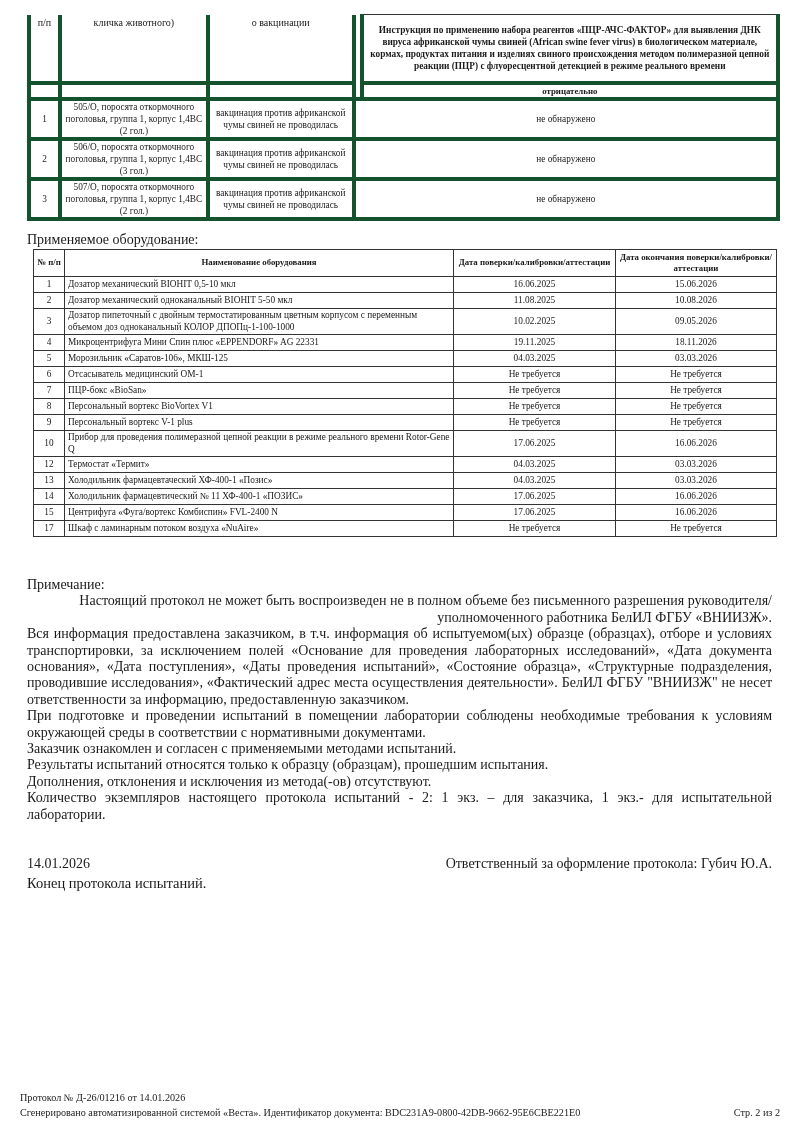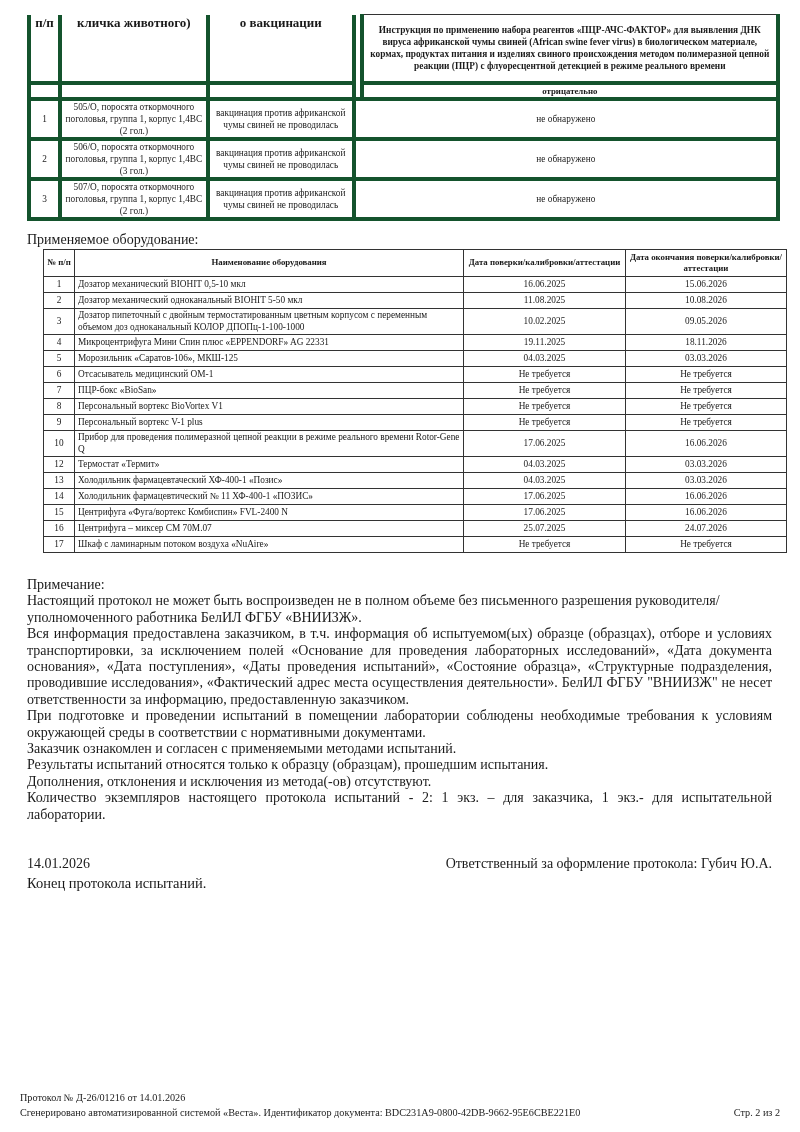--- a/index.html
+++ b/index.html
@@ -5,30 +5,30 @@
     html, body { margin: 0; padding: 0; background: #ffffff; }
     body {
       width: 800px; height: 1132px; position: relative; overflow: hidden;
       font-family: "Liberation Serif", "DejaVu Serif", serif; color: #1a1a1a;
     }
     .abs { position: absolute; }
 
     
     .t1 { position: absolute; left: 27px; top: 14px; border-collapse: collapse; table-layout: fixed; }
     .t1 td { border: 4px solid #14532d; font-size: 9.3px; line-height: 12px; text-align: center; vertical-align: middle; padding: 0 2px; }
-    .t1 .hdr { font-weight: bold; font-size: 13px; vertical-align: top; padding-top: 2px; }
+    .t1 .hdr { font-weight: normal; font-size: 10px; vertical-align: top; padding-top: 2px; }
     .t1 .notop { border-top: none; }
     .t1 .blank { border: none; }
     .instr { font-weight: bold; font-size: 8.6px; line-height: 12px; }
     .instr-box { border-top: 1px solid #333 !important; }
 
     .section-title { left: 27px; top: 232px; font-size: 14px; }
 
     
-    .t2 { position: absolute; left: 43px; top: 249px; border-collapse: collapse; table-layout: fixed; }
+    .t2 { position: absolute; left: 33px; top: 249px; border-collapse: collapse; table-layout: fixed; }
     .t2 td, .t2 th { border: 1px solid #333; font-size: 9.3px; line-height: 11.5px; padding: 0 3px; vertical-align: middle; }
     .t2 th { font-weight: bold; font-size: 8.8px; text-align: center; height: 26px; }
     .t2 td.num, .t2 td.date { text-align: center; }
     .t2 tr.r1 td { height: 15px; }
     .t2 tr.r2 td { height: 25px; }
 
     .notes { left: 27px; top: 577px; width: 745px; font-size: 14px; line-height: 16.4px; }
     .notes p { margin: 0; text-align: justify; }
     .notes .label { text-align: left; }
 
@@ -189,37 +189,31 @@
         <td class="date">17.06.2025</td>
         <td class="date">16.06.2026</td>
       </tr>
     <tr class="r1">
         <td class="num">15</td>
         <td>Центрифуга «Фуга/вортекс Комбиспин» FVL-2400 N</td>
         <td class="date">17.06.2025</td>
         <td class="date">16.06.2026</td>
       </tr>
     <tr class="r1">
-        <td class="num">16</td>
-        <td>Центрифуга – миксер СМ 70М.07</td>
-        <td class="date">25.07.2025</td>
-        <td class="date">24.07.2026</td>
-      </tr>
-    <tr class="r1">
         <td class="num">17</td>
         <td>Шкаф с ламинарным потоком воздуха «NuAire»</td>
         <td class="date">Не требуется</td>
         <td class="date">Не требуется</td>
       </tr>
   </tbody>
 </table>
 
 <div class="abs notes">
   <p class="label">Примечание:</p>
-  <p style="text-align:left;">Настоящий протокол не может быть воспроизведен не в полном объеме без письменного разрешения руководителя/уполномоченного работника БелИЛ ФГБУ «ВНИИЗЖ».</p>
+  <p style="text-align:right;">Настоящий протокол не может быть воспроизведен не в полном объеме без письменного разрешения руководителя/уполномоченного работника БелИЛ ФГБУ «ВНИИЗЖ».</p>
   <p>Вся информация предоставлена заказчиком, в т.ч. информация об испытуемом(ых) образце (образцах), отборе и условиях транспортировки, за исключением полей «Основание для проведения лабораторных исследований», «Дата документа основания», «Дата поступления», «Даты проведения испытаний», «Состояние образца», «Структурные подразделения, проводившие исследования», «Фактический адрес места осуществления деятельности». БелИЛ ФГБУ "ВНИИЗЖ" не несет ответственности за информацию, предоставленную заказчиком.</p>
   <p>При подготовке и проведении испытаний в помещении лаборатории соблюдены необходимые требования к условиям окружающей среды в соответствии с нормативными документами.</p>
   <p>Заказчик ознакомлен и согласен с применяемыми методами испытаний.</p>
   <p>Результаты испытаний относятся только к образцу (образцам), прошедшим испытания.</p>
   <p>Дополнения, отклонения и исключения из метода(-ов) отсутствуют.</p>
   <p>Количество экземпляров настоящего протокола испытаний - 2: 1 экз. – для заказчика, 1 экз.- для испытательной лаборатории.</p>
 </div>
 
 <div class="abs sig-date">14.01.2026</div>
 <div class="abs sig-resp">Ответственный за оформление протокола: Губич Ю.А.</div>

